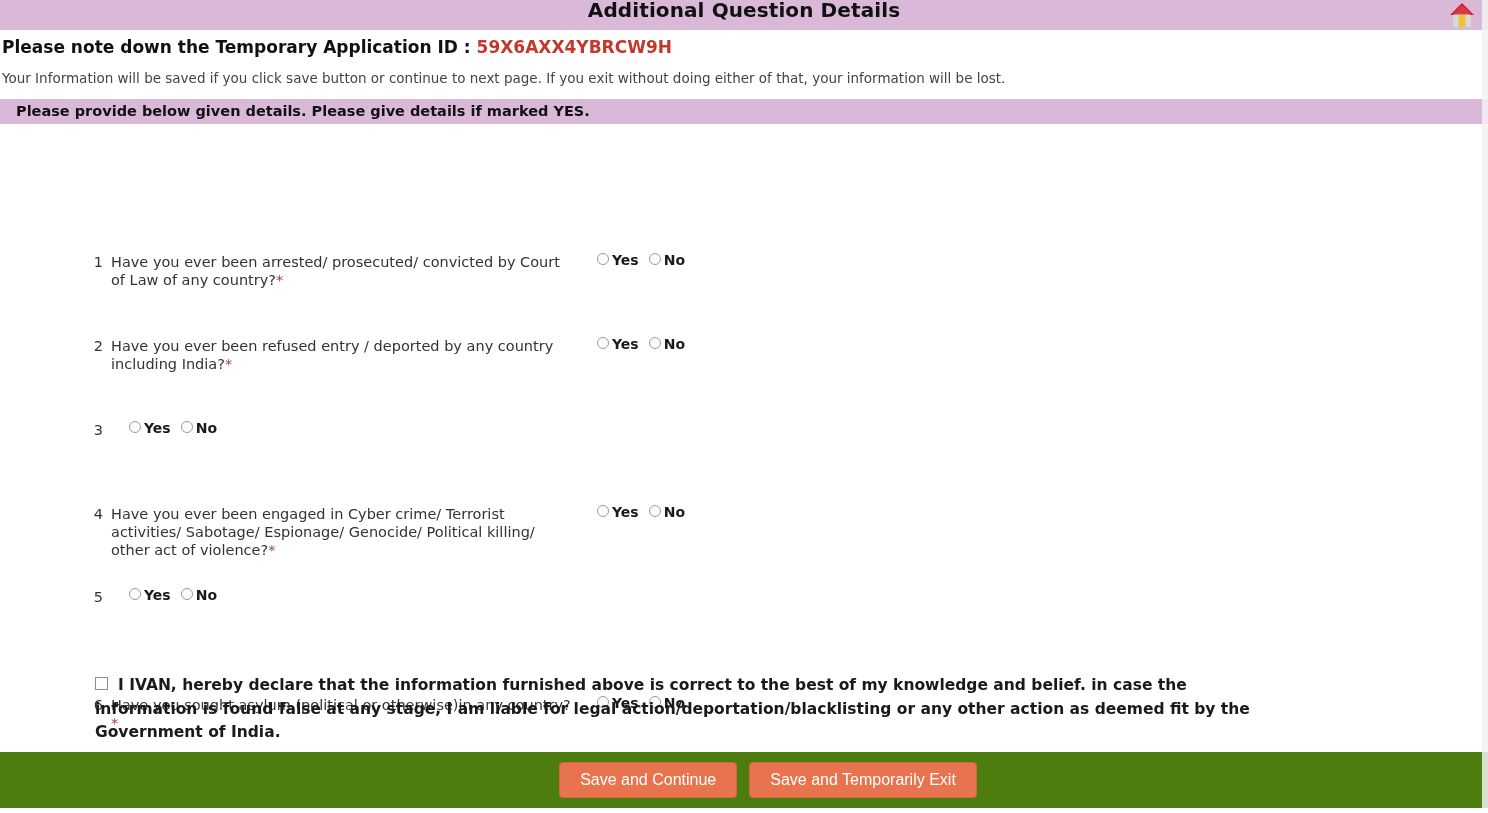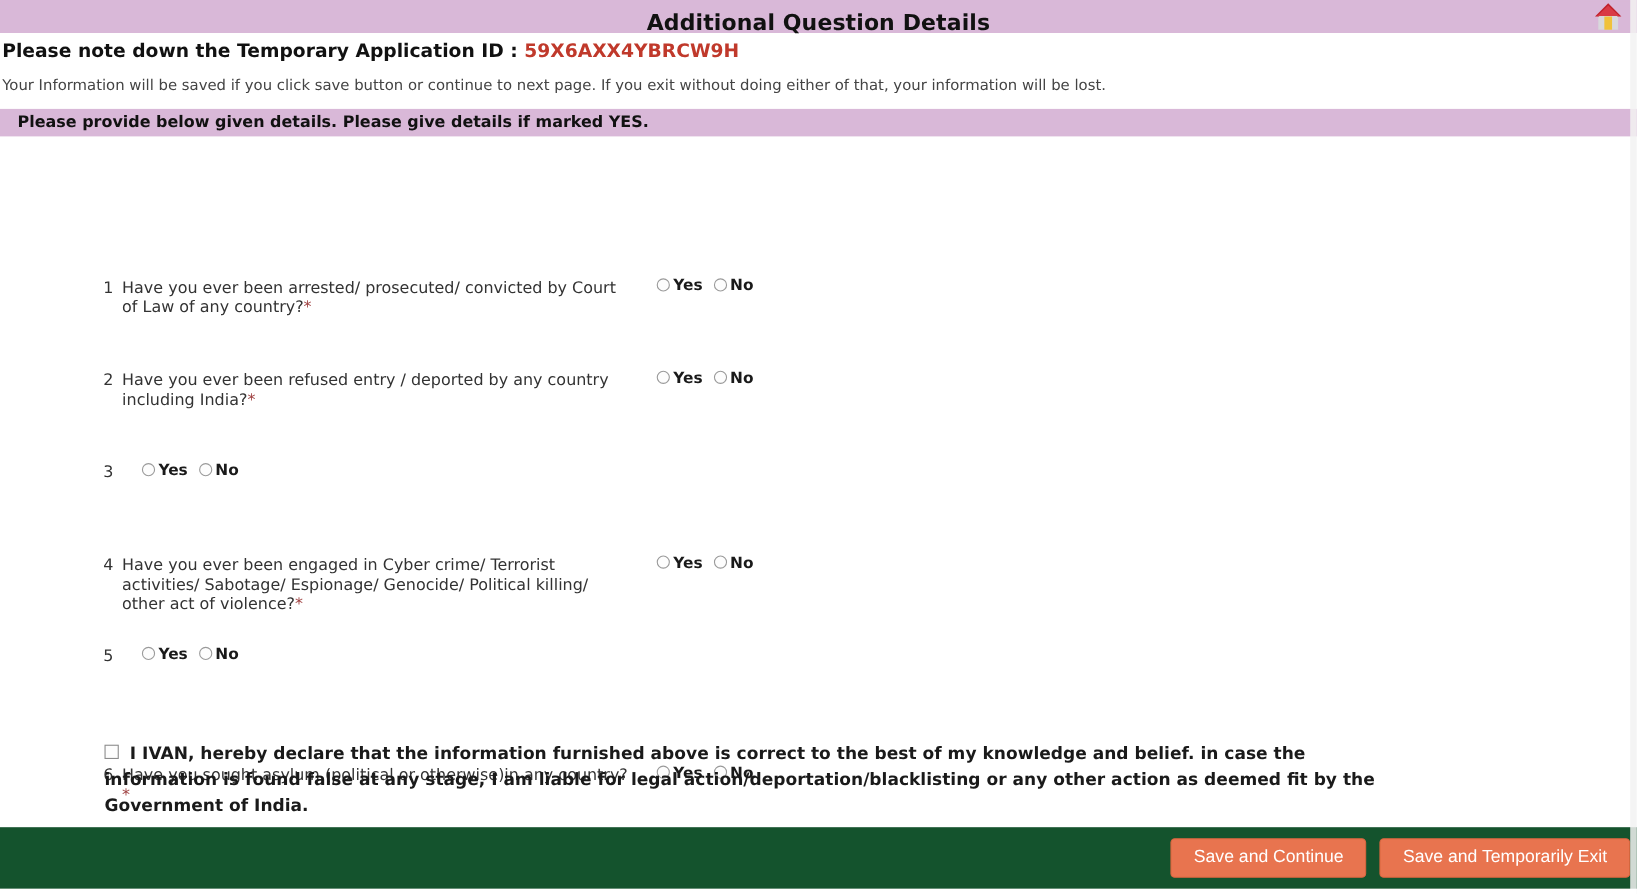--- a/index.html
+++ b/index.html
@@ -16,21 +16,21 @@
     color: #000000;
     position: relative;
   }
 
   
   .title-bar {
     position: relative;
     height: 30px;
     background: #d9b8d8;
     display: flex;
-    align-items: flex-end;
+    align-items: flex-start;
     justify-content: center;
   }
   .title-bar .page-title {
     font-size: 20px;
     font-weight: bold;
     color: #111111;
     letter-spacing: 0.1px;
     line-height: 1;
   }
   .home-icon {
@@ -175,24 +175,24 @@
     font-weight: bold;
   }
 
   
   .footer-bar {
     position: absolute;
     left: 0;
     top: 752px;
     width: 1488px;
     height: 56px;
-    background: #14532d;
+    background: #4d7c0f;
     display: flex;
     align-items: center;
-    justify-content: flex-end;
+    justify-content: center;
     box-sizing: border-box;
     padding-left: 48px;
   }
   .btn {
     background: #e8744f;
     border: 1px solid #d9663f;
     border-radius: 4px;
     color: #ffffff;
     font-size: 16px;
     font-family: "Liberation Sans", sans-serif;

